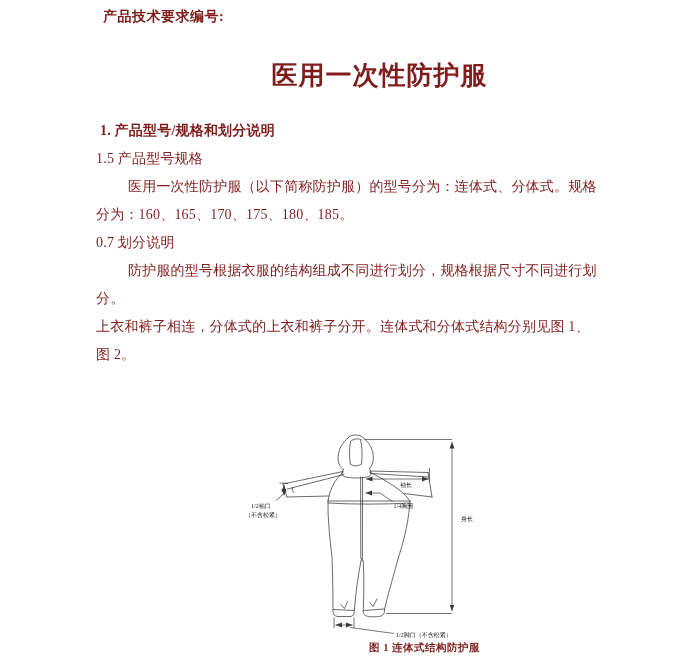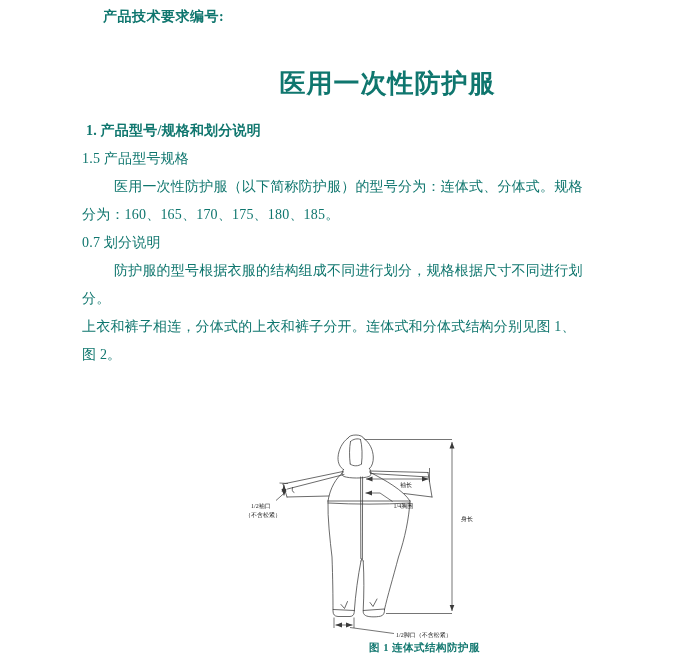--- a/index.html
+++ b/index.html
@@ -1,29 +1,29 @@
 <!DOCTYPE html>
 <html><head>
 <meta charset="utf-8">
 <style>
   html,body{margin:0;padding:0;background:#ffffff;}
   .page{
     position:relative;width:700px;height:657px;background:#ffffff;overflow:hidden;
-    font-family:"Liberation Serif","DejaVu Serif",serif;color:#0f766e;
+    font-family:"Liberation Serif","DejaVu Serif",serif;color:#7f1d1d;
   }
   .doc-number{
     position:absolute;left:103px;top:8px;font-size:14px;font-weight:bold;
     letter-spacing:0.5px;white-space:nowrap;
   }
   .title{
-    position:absolute;left:103px;width:545px;top:54px;margin:12px;
+    position:absolute;left:103px;width:545px;top:54px;margin:4px;
     text-align:center;font-size:26px;font-weight:bold;letter-spacing:1px;white-space:nowrap;
   }
   .body-text{
-    position:absolute;left:82px;top:117px;width:515px;
+    position:absolute;left:96px;top:117px;width:515px;
   }
   .body-text p{
     margin:0;font-size:14px;line-height:28px;white-space:nowrap;letter-spacing:0.2px;
   }
   .body-text p.h1x{font-weight:bold;padding-left:4px;}
   .body-text p.indent{text-indent:32px;}
   .figure-wrap{position:absolute;left:240px;top:430px;width:240px;height:210px;}
   .figure-caption{
     position:absolute;left:240px;top:641px;width:240px;text-align:right;
     font-size:10.5px;font-weight:bold;letter-spacing:0.5px;white-space:nowrap;

